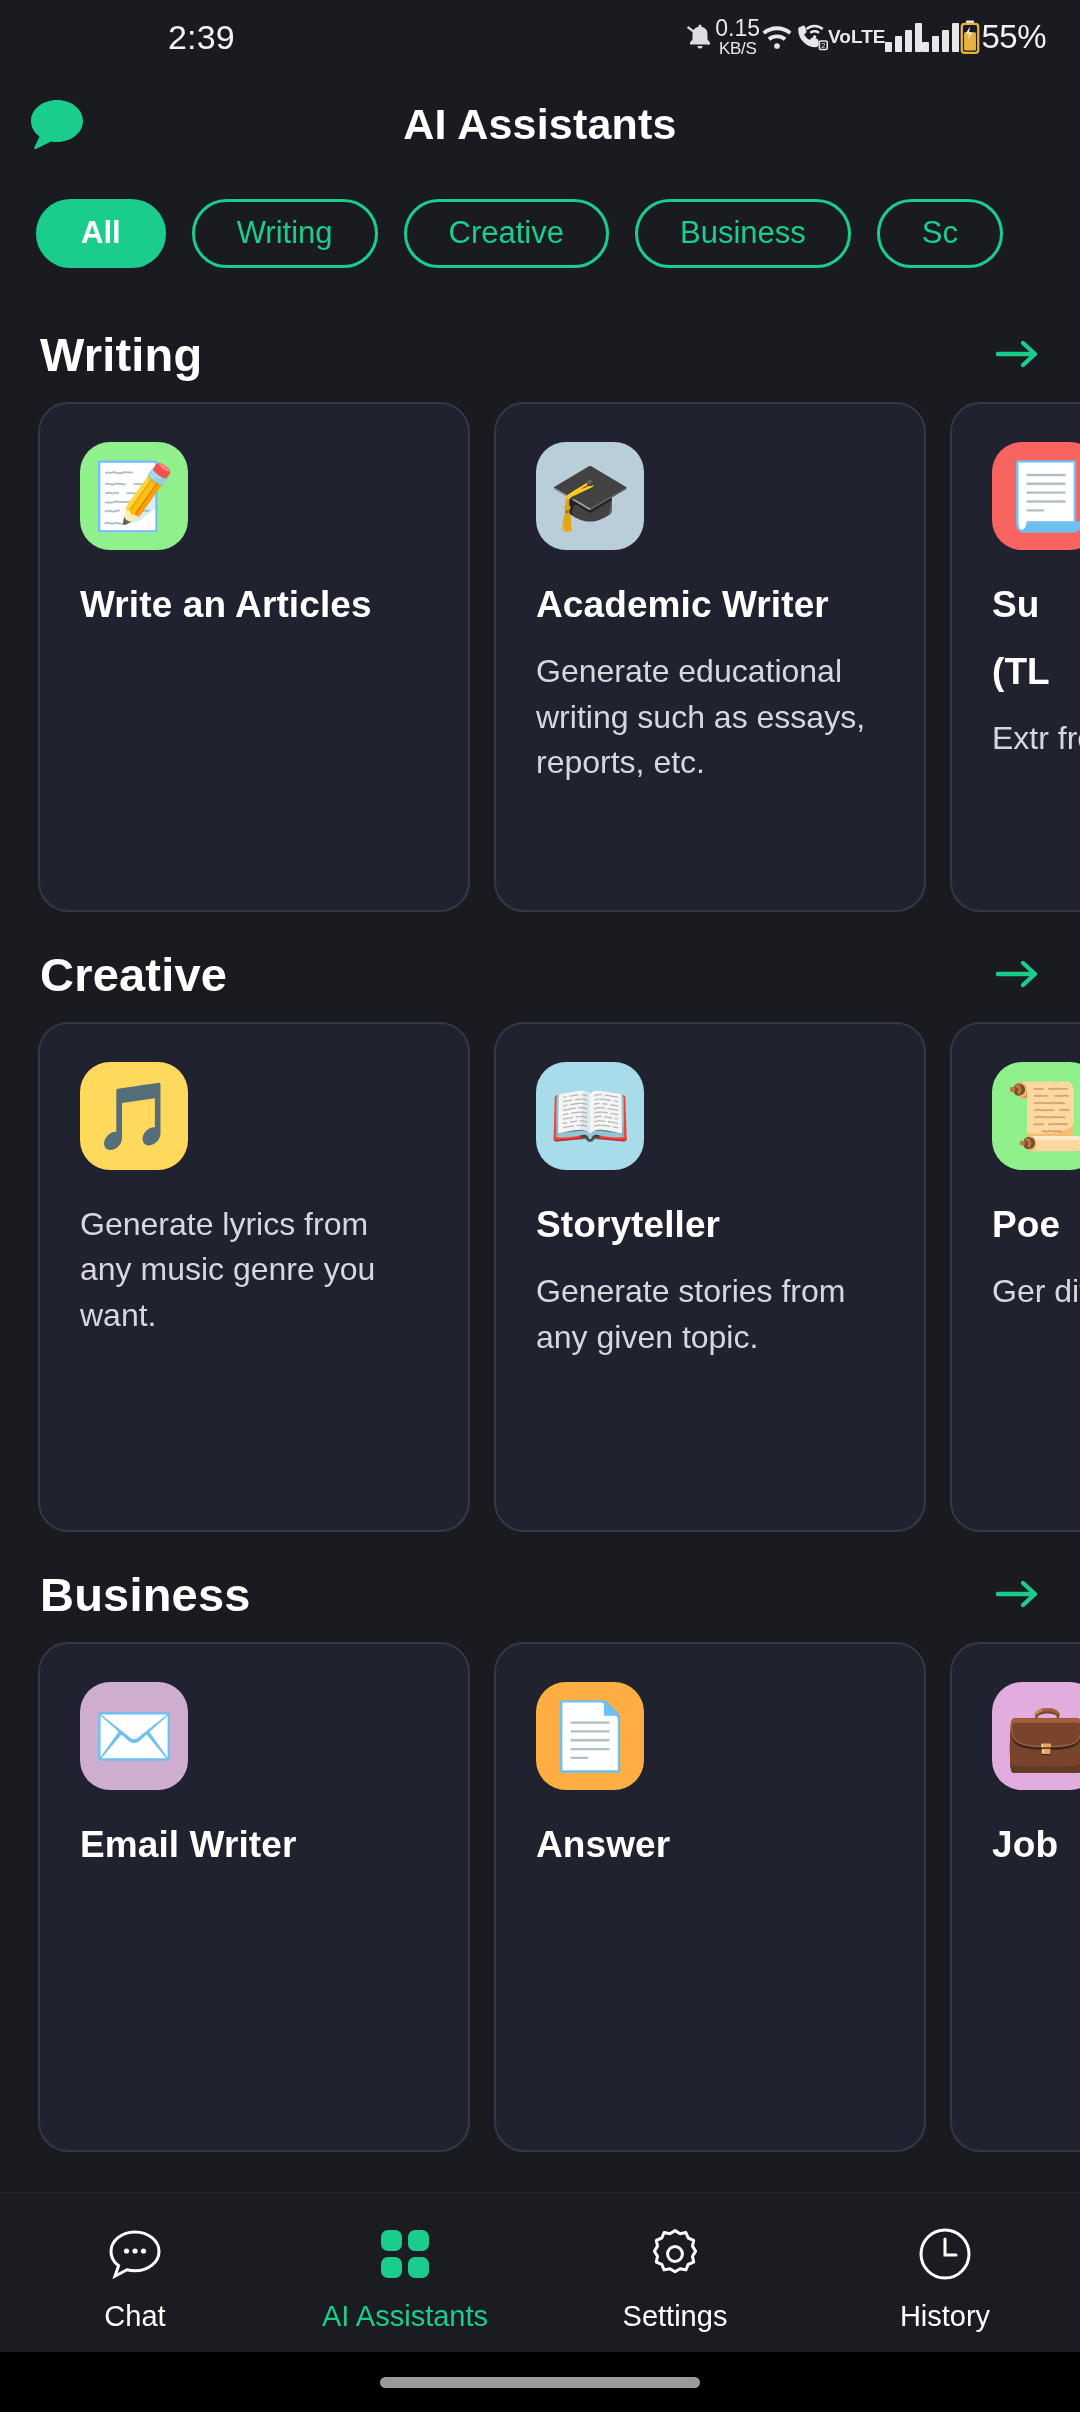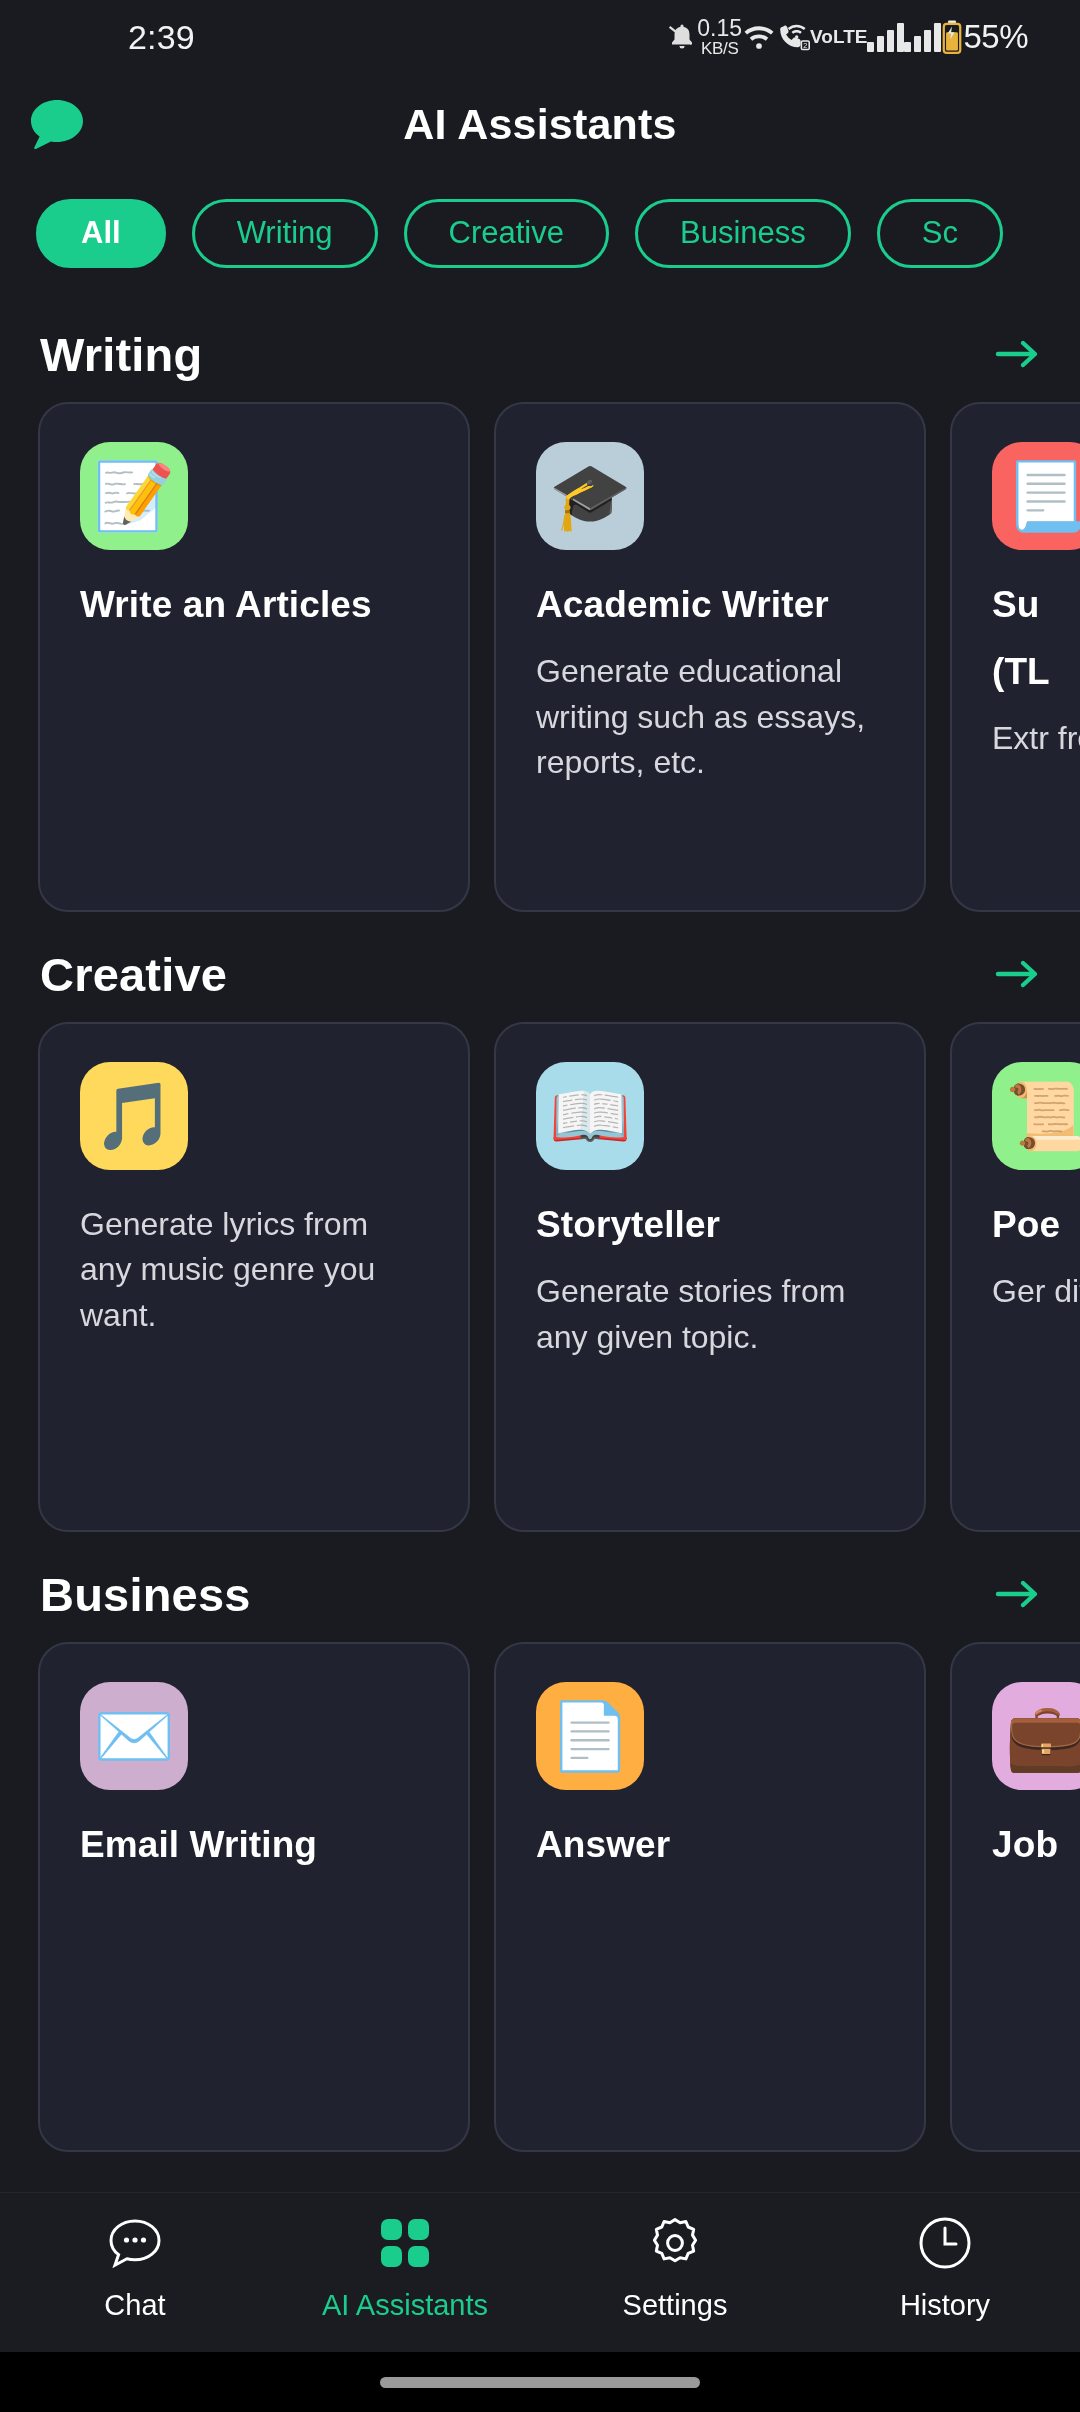--- a/index.html
+++ b/index.html
@@ -14,23 +14,24 @@
     width:1080px; height:2412px;
     background:#1a1b21;
     display:flex; flex-direction:column;
     overflow:hidden;
   }
 
   
   .statusbar {
     height:74px; flex:0 0 74px;
     display:flex; align-items:center;
-    padding:0 52px 0 0;
+    padding:0 34px 0 0;
     color:#ffffff;
     background:#1a1b21;
+    margin-left:40px;
   }
   .sb-time {
     font-size:34px; font-weight:400; letter-spacing:.2px;
     margin-left:128px; color:#f2f2f2;
   }
   .sb-right {
     margin-left:auto;
     display:flex; align-items:center; 
   }
   .sb-icon { display:flex; align-items:center; }
@@ -150,21 +151,21 @@
   }
 
   
   .row-business .card { height:510px; }
 
   
   .bottomnav {
     flex:0 0 160px;
     background:#1b1c22;
     display:flex; align-items:flex-start;
-    padding-top:22px;
+    padding-top:33px;
     border-top:1px solid #232530;
   }
   .nav-item {
     flex:1 1 0;
     display:flex; flex-direction:column;
     align-items:center; gap:18px;
   }
   .nav-ico { height:56px; display:flex; align-items:center; justify-content:center; }
   .nav-label {
     font-size:29px; font-weight:400; color:#ffffff;
@@ -358,21 +359,21 @@
               <path d="M29 6l12 11-12 11"></path>
           </svg>
         </div>
       </div>
       <div class="row row-business">
 
         <div class="card">
           <div class="card-icon" style="background:#cdaecf">
             <span>✉️</span>
           </div>
-          <div class="card-title">Email Writing</div>
+          <div class="card-title">Email Writer</div>
         </div>
 
         <div class="card">
           <div class="card-icon" style="background:#ffae41">
             <span>📄</span>
           </div>
           <div class="card-title">Answer</div>
         </div>
 
         <div class="card">

